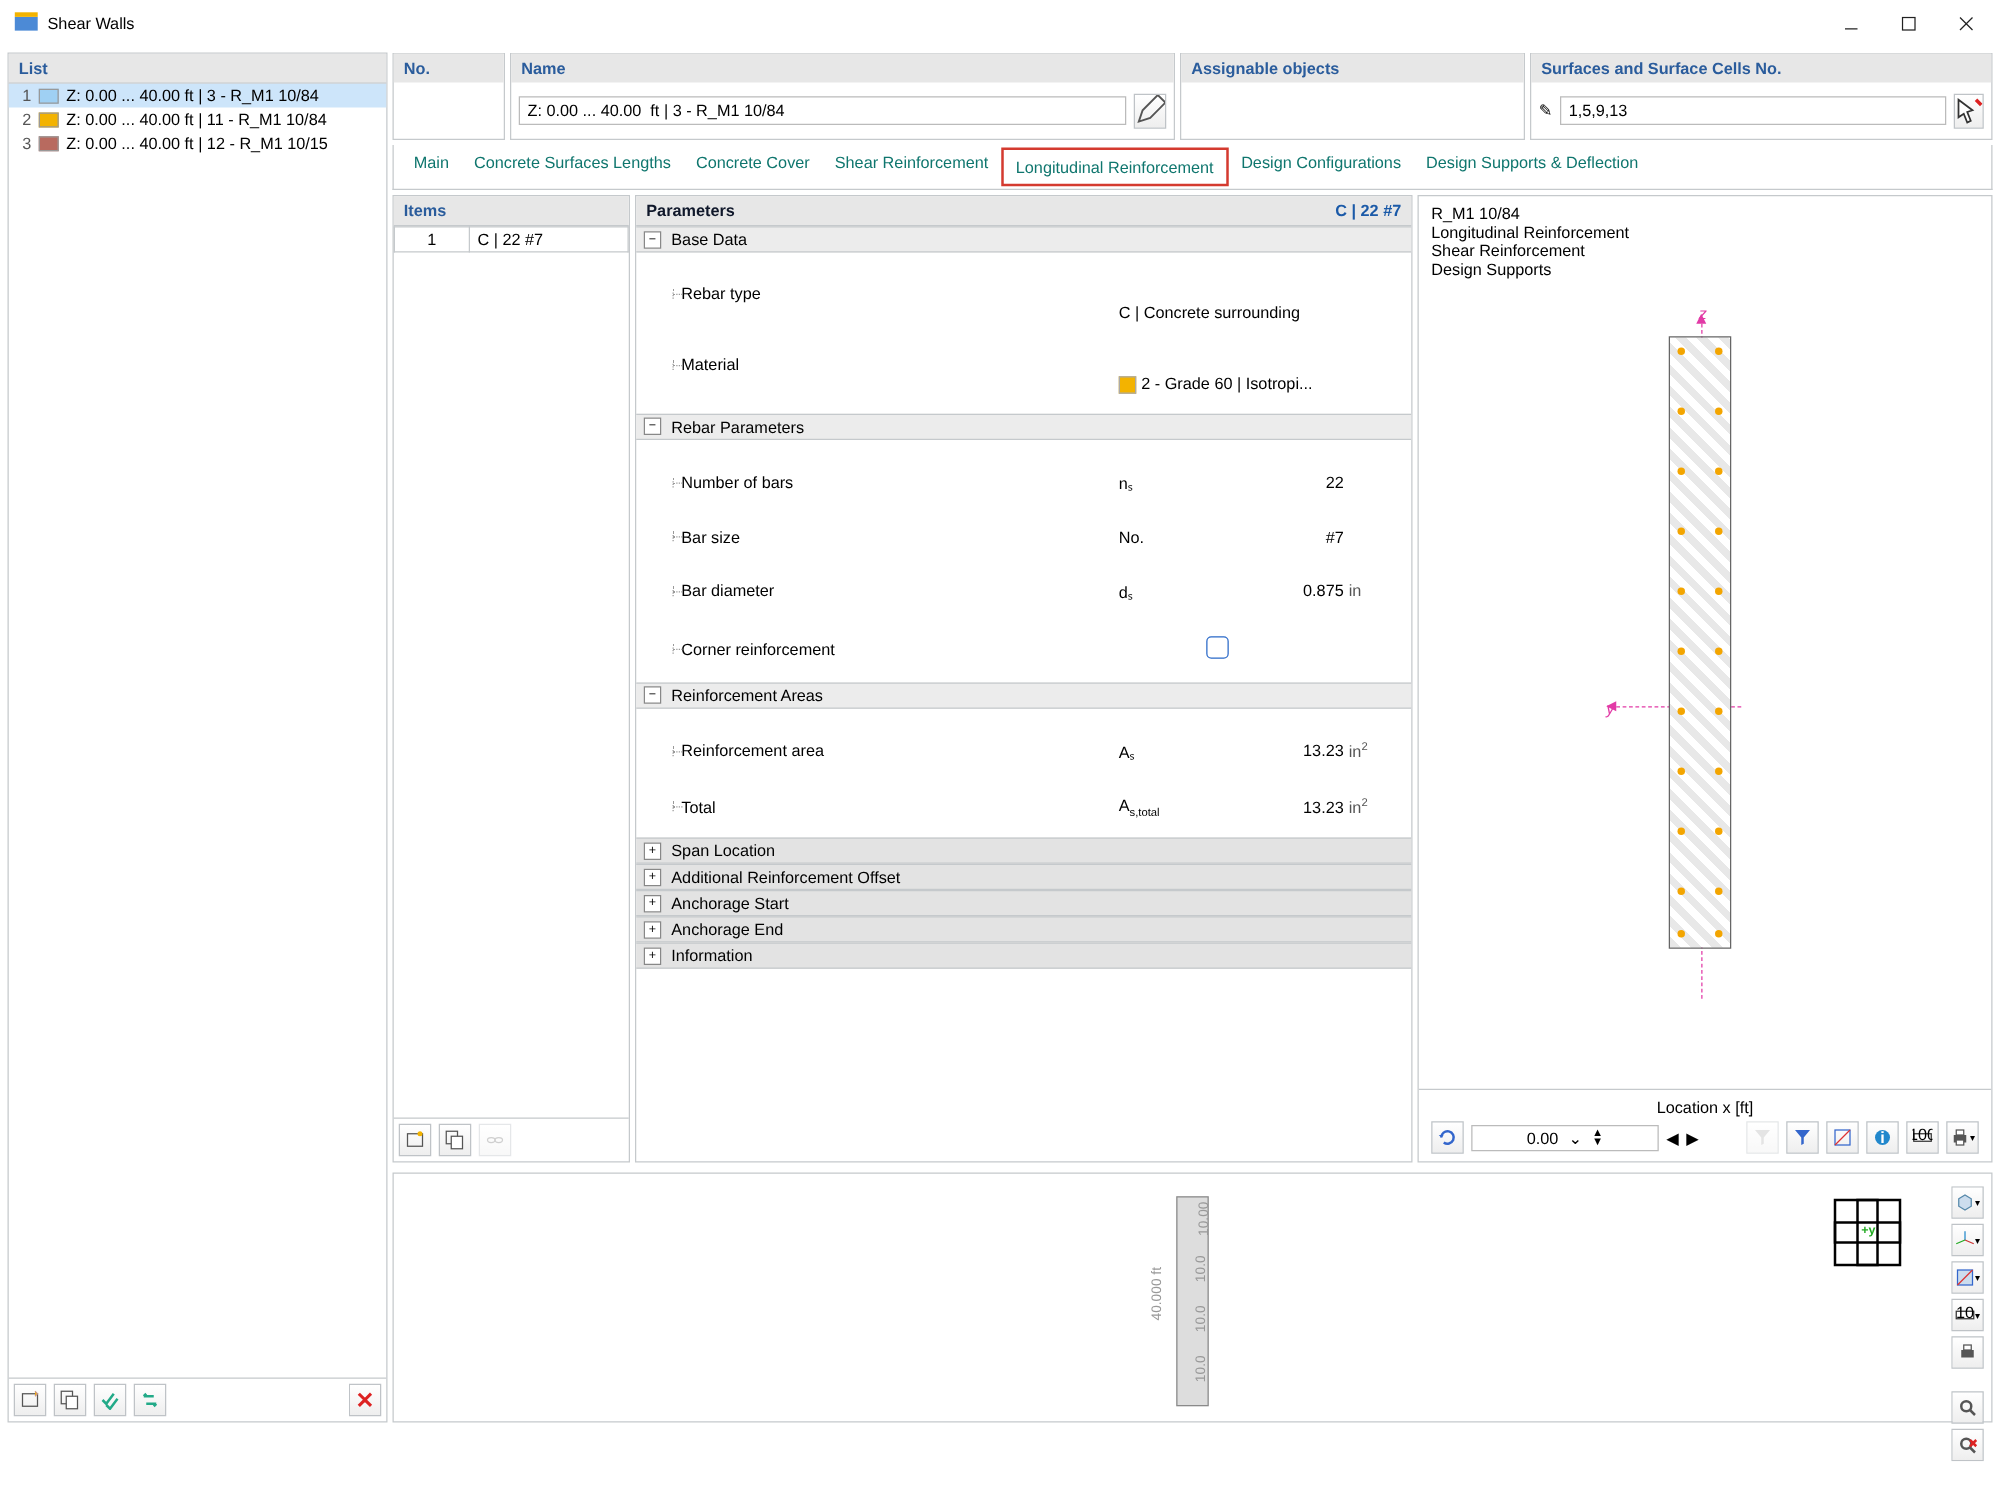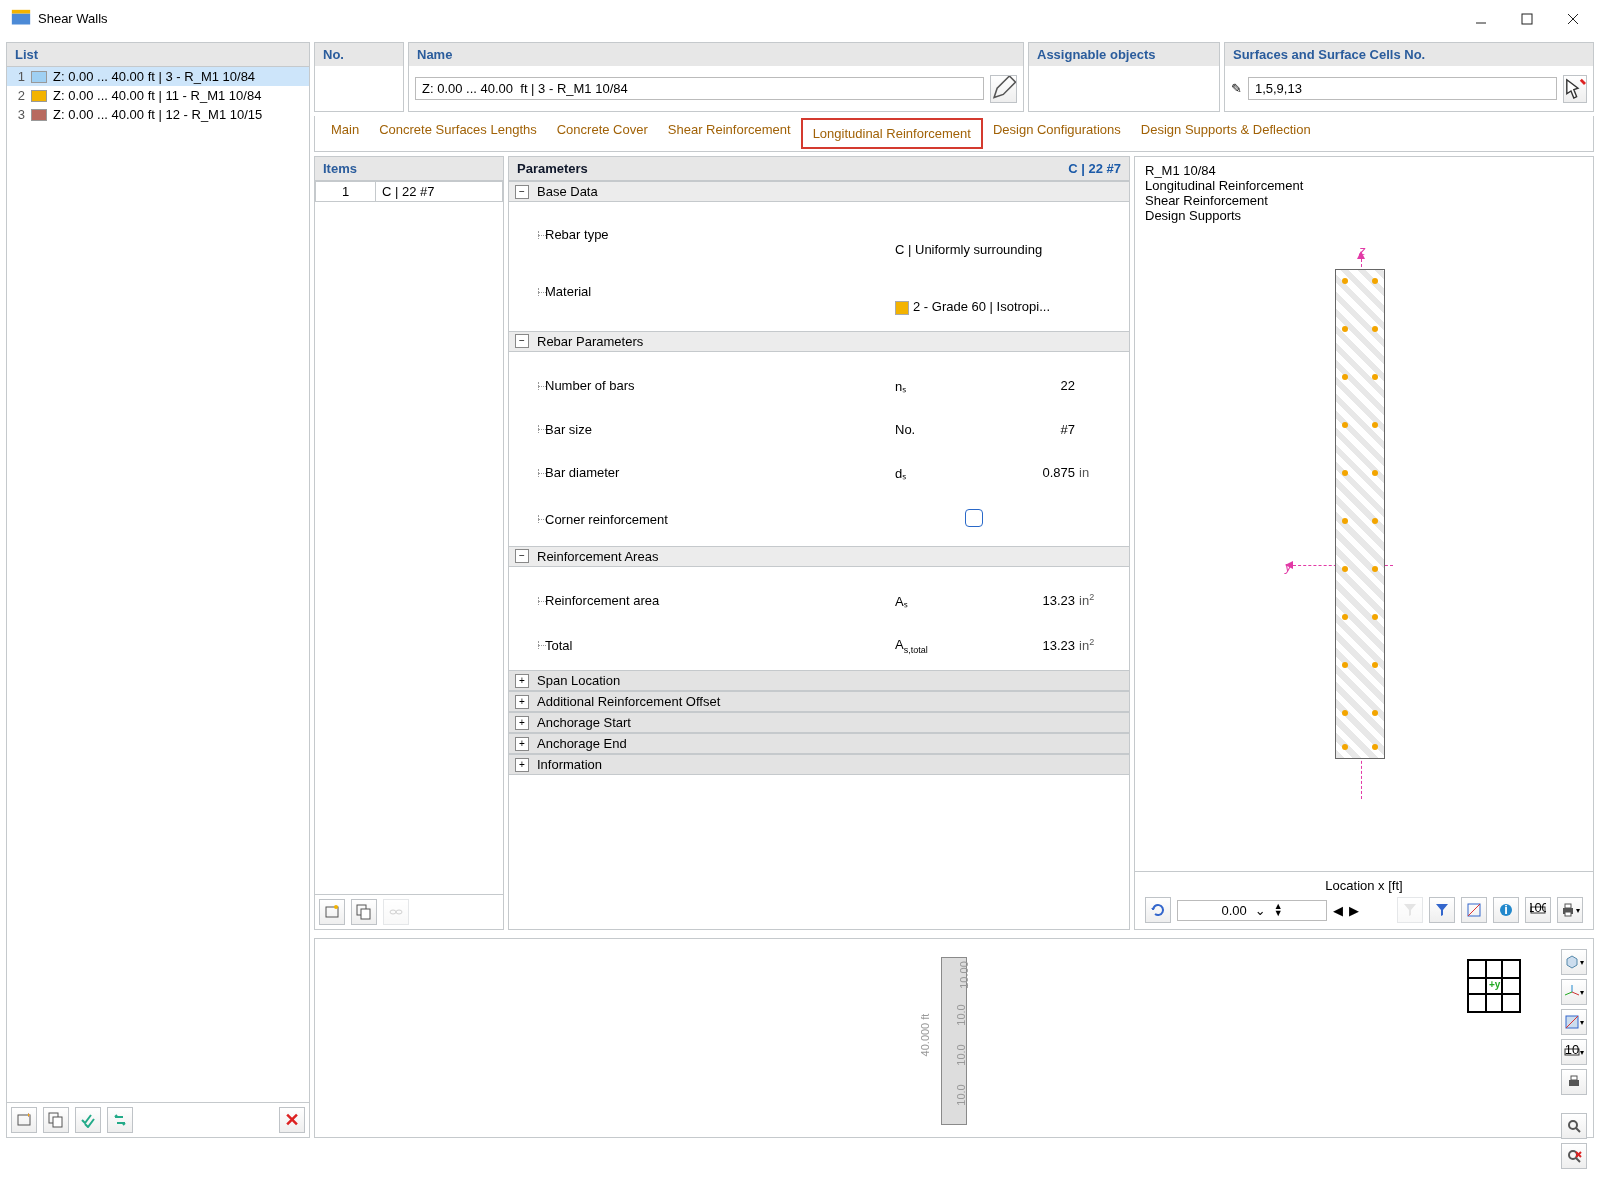--- a/index.html
+++ b/index.html
@@ -36,21 +36,21 @@
   .toprow {display:flex; gap:4px; height:70px;}
   .cell {border:1px solid var(--border); display:flex; flex-direction:column;}
   .cell .lbl {background:var(--head); color:#2a5c9c; font-weight:600; padding:4px 8px;}
   .cell .body {flex:1; display:flex; align-items:center; padding:4px 6px; gap:6px;}
   .icbtn {width:28px; height:28px; border:1px solid #bfc3c7; background:linear-gradient(#fff,#eee); display:flex; align-items:center; justify-content:center;}
   select, input[type=text] {border:1px solid #bbb; padding:3px 6px; width:100%; background:#fff;}
   .noempty {width:90px;}
 
   
   .tabs {display:flex; border:1px solid var(--border); border-top:none; padding:0 6px; background:#fff;}
-  .tab {padding:6px 10px; color:#a16207; white-space:nowrap;}
+  .tab {padding:6px 10px; color:#0f766e; white-space:nowrap;}
   .tab.active {border:2px solid #d43a2f; margin:2px 0;}
 
   
   .editor {flex:1; display:flex; gap:4px;}
   .items {width:190px; border:1px solid var(--border); display:flex; flex-direction:column;}
   .items .hd2 {background:var(--head); font-weight:600; color:#2a5c9c; padding:4px 8px; border-bottom:1px solid var(--border);}
   .items table {width:100%; border-collapse:collapse;}
   .items td {border:1px solid var(--border); padding:2px 6px;}
   .items td:first-child{width:60px;text-align:center;}
   .items .foot {margin-top:auto; padding:4px; display:flex; gap:6px; border-top:1px solid var(--border);}
@@ -201,21 +201,21 @@
         <div class="lbl">Name</div>
         <div class="body">
           <input type="text" value="Z: 0.00 ... 40.00  ft | 3 - R_M1 10/84" style="">
           <div class="icbtn">
               <svg viewBox="0 0 16 16">
                 <path d="M2 14 l2-6 8-8 4 4 -8 8z" fill="none" stroke="#555"></path>
               </svg>
             </div>
         </div>
       </div>
-      <div class="cell" style="width:192px">
+      <div class="cell" style="width:276px">
         <div class="lbl">Assignable objects</div>
       </div>
       <div class="cell" style="width:370px">
         <div class="lbl">Surfaces and Surface Cells No.</div>
         <div class="body">
           <span>✎</span>
           <input type="text" value="1,5,9,13" style="">
           <div class="icbtn">
               <svg viewBox="0 0 16 16">
                 <path d="M2 2 l8 6 -3 1 2 5 -2 1 -2-5 -3 2 z" fill="#fff" stroke="#333"></path>
@@ -277,21 +277,21 @@
         <div class="pg">
           <div class="group">
               <span class="expander">−</span>
               <span>Base Data</span>
             </div>
           <div class="row">
               <span></span>
               <span class="tree"></span>
               <span class="rowlab">Rebar type</span>
               <span></span>
-              <span class="val" style="text-align:left;grid-column:4/7">C | Uniformly surrounding</span>
+              <span class="val" style="text-align:left;grid-column:4/7">C | Concrete surrounding</span>
             </div>
           <div class="row">
               <span></span>
               <span class="tree"></span>
               <span class="rowlab">Material</span>
               <span></span>
               <span style="text-align:left;grid-column:4/7"><span class="swatch2"></span><span>2 - Grade 60 | Isotropi...</span></span>
             </div>
 
           <div style="height:14px"></div>

